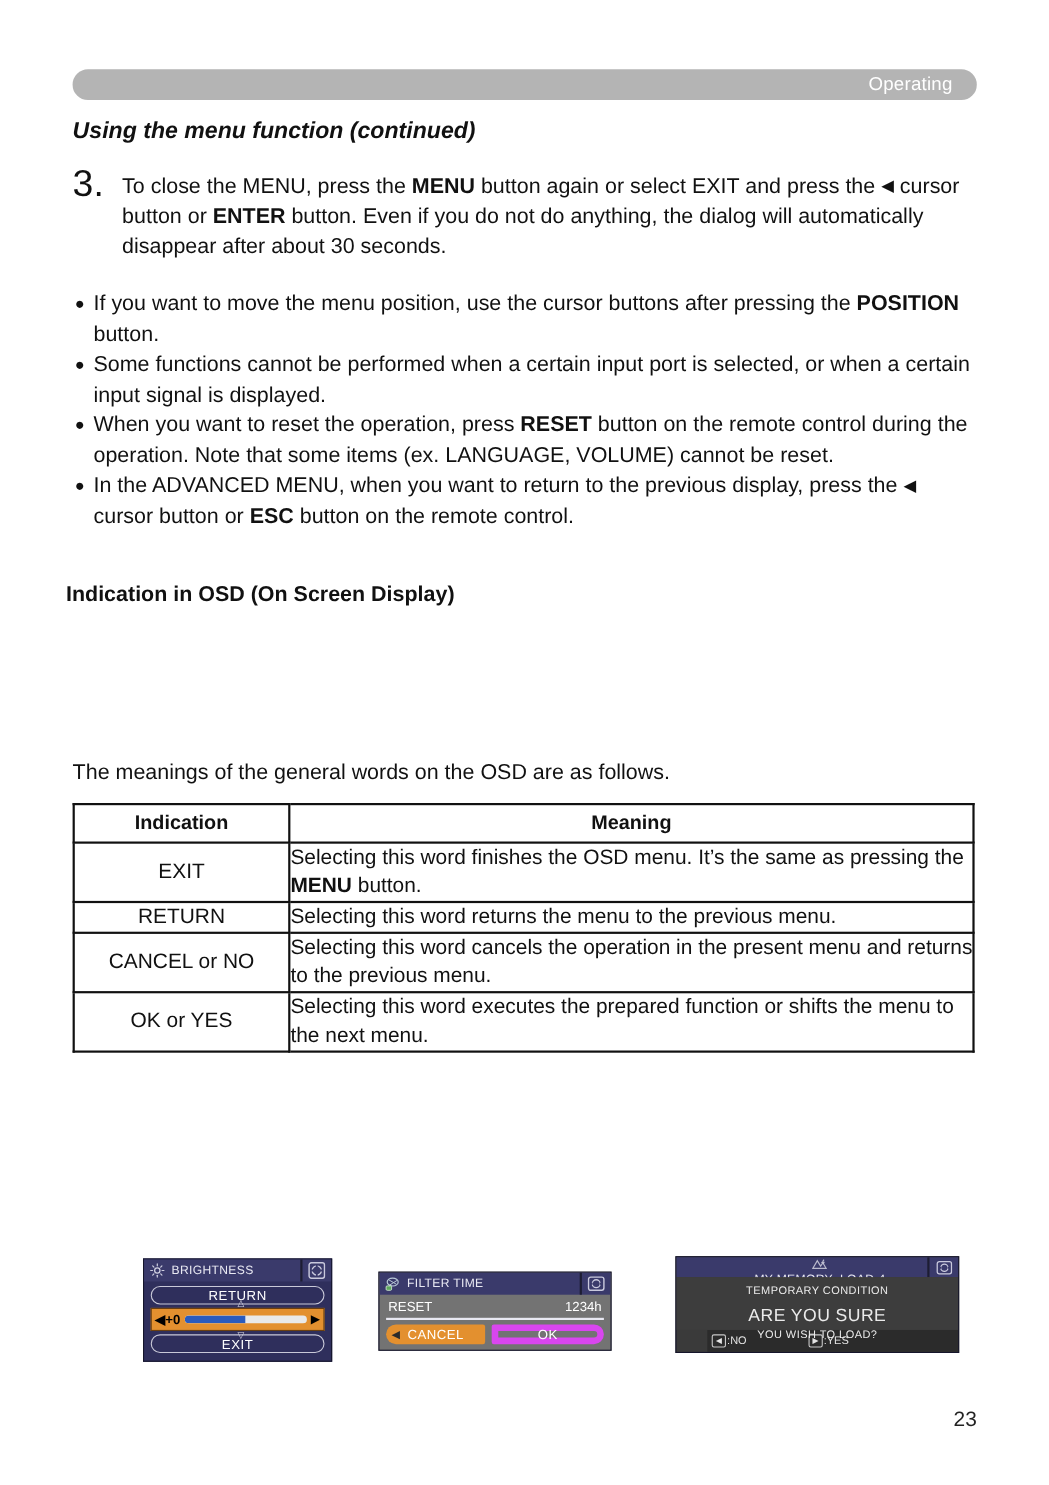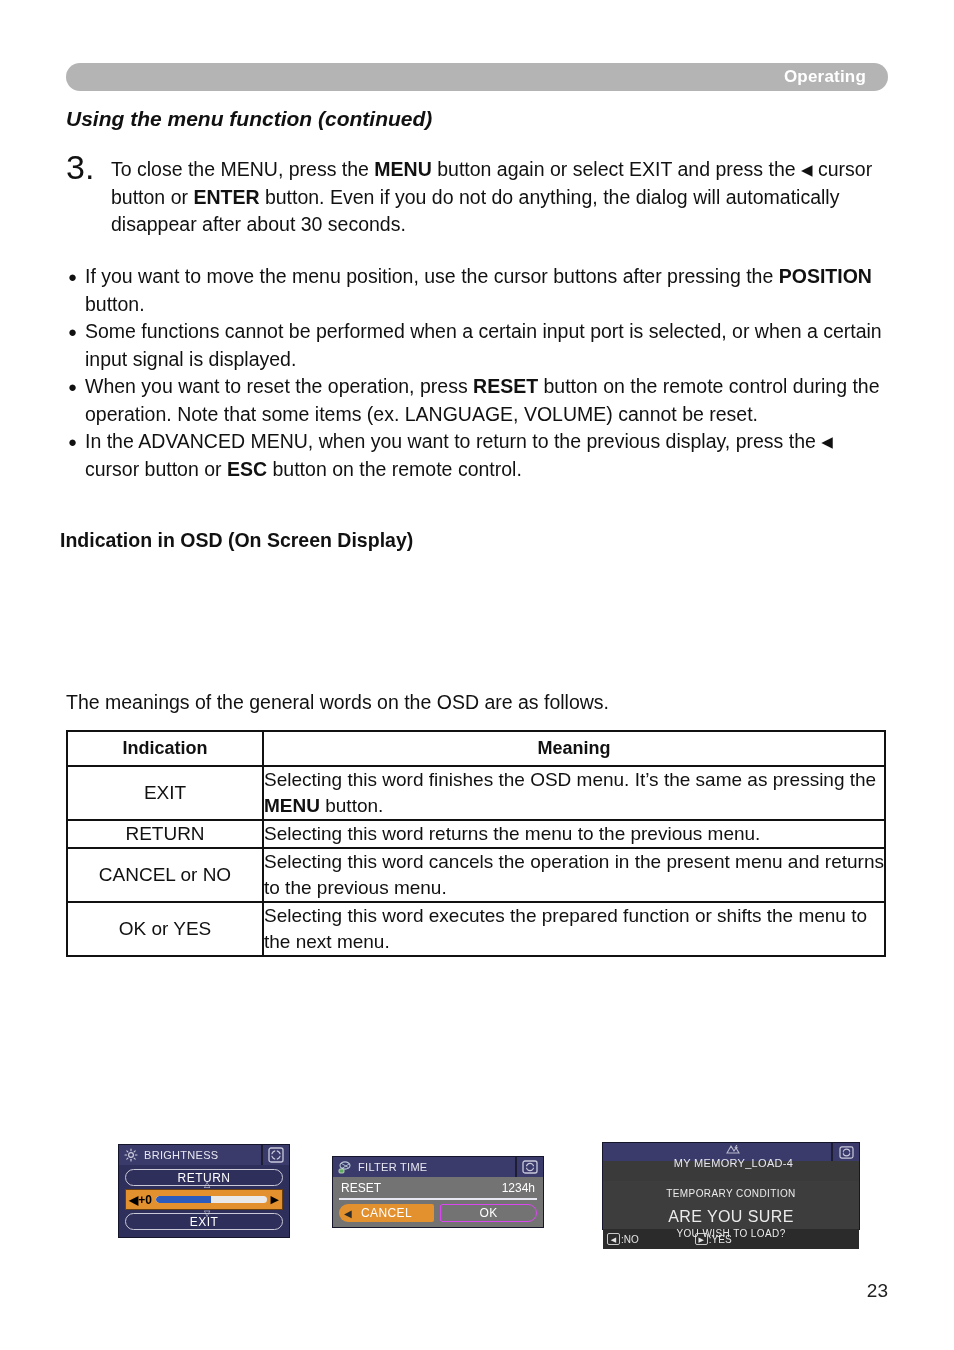--- a/index.html
+++ b/index.html
@@ -24,21 +24,21 @@
     width: 822px;
     height: 28px;
     background: #b4b4b4;
     border-radius: 14px;
   }
   .header-bar .header-label {
     position: absolute;
     right: 22px;
     top: 4px;
     font-size: 17px;
-    font-weight: bold;
+    font-weight: normal;
     color: #ffffff;
     letter-spacing: 0.2px;
   }
 
   
   .section-title {
     position: absolute;
     left: 66px;
     top: 107px;
     font-size: 21px;
@@ -100,21 +100,21 @@
     position: absolute;
     left: 60px;
     top: 529px;
     font-size: 19.5px;
     font-weight: bold;
   }
 
   
   .osd-strip {
     position: absolute;
-    left: 0;
+    left: 12px;
     top: 570px;
     width: 772px;
     height: 100px;
   }
 
   
   .osd {
     position: absolute;
     font-family: "Liberation Sans", sans-serif;
     color: #ffffff;
@@ -262,21 +262,21 @@
     justify-content: center;
     position: relative;
     border-radius: 9px 2px 2px 9px;
     letter-spacing: 0.4px;
   }
   .btn-cancel .lc {
     position: absolute; left: 5px; font-size: 10px; color: #2b2b2b;
   }
   .btn-ok {
     flex: 1 1 0;
-    border: 1px solid #d946ef;
+    border: 6px solid #d946ef;
     color: #ffffff;
     font-size: 12px;
     height: 18px;
     display: flex;
     align-items: center;
     justify-content: center;
     box-sizing: border-box;
     border-radius: 2px 9px 9px 2px;
     letter-spacing: 0.4px;
   }
@@ -289,21 +289,20 @@
     height: 88px;
     background: #3a3a3a;
     border: 1px solid #15152b;
   }
   #osd-mymemory .osd-title { height: 18px; flex-direction: column; }
   #osd-mymemory .mm-body {
     background: #3d3d3d;
     height: 48px;
     position: relative;
     text-align: center;
-    margin-top: 20px;
   }
   .mm-line1 {
     font-size: 10px;
     padding-top: 7px;
     letter-spacing: 0.4px;
     color: #ebebeb;
   }
   .mm-line2 {
     font-size: 16px;
     padding-top: 9px;
@@ -317,20 +316,21 @@
     color: #ebebeb;
   }
   .mm-footer {
     background: #2b2b2b;
     height: 20px;
     display: flex;
     align-items: center;
     padding-left: 4px;
     font-size: 10px;
     color: #e4e4e4;
+    margin-left: 28px;
   }
   .mm-footer .opt { display: flex; align-items: center; }
   .mm-footer .opt.yes { margin-left: 56px; }
   .keybox {
     display: inline-flex;
     align-items: center;
     justify-content: center;
     width: 11px;
     height: 10px;
     border: 1px solid #c8c8c8;

